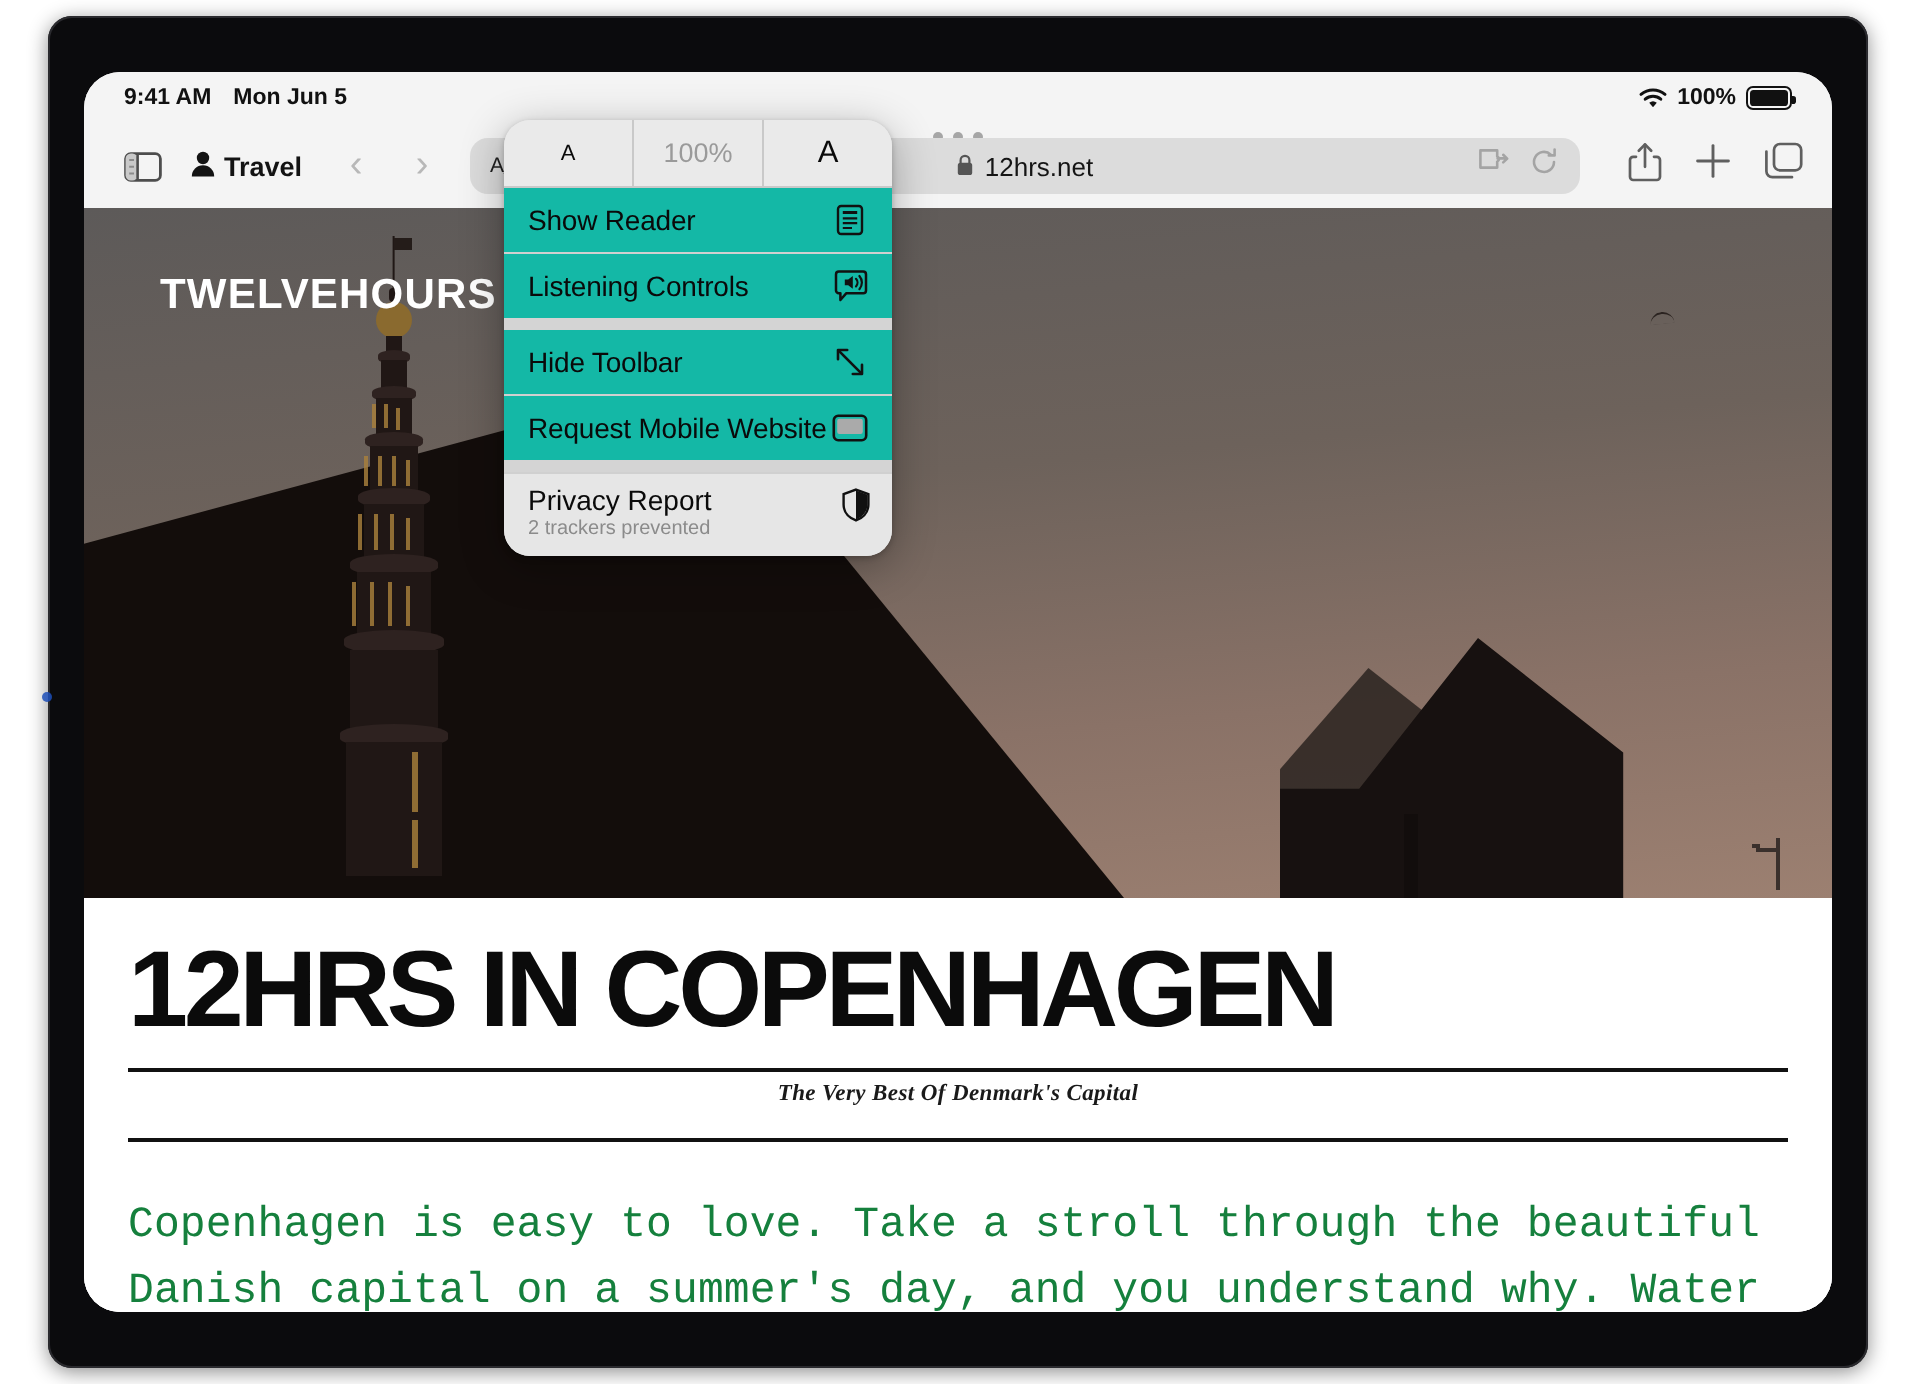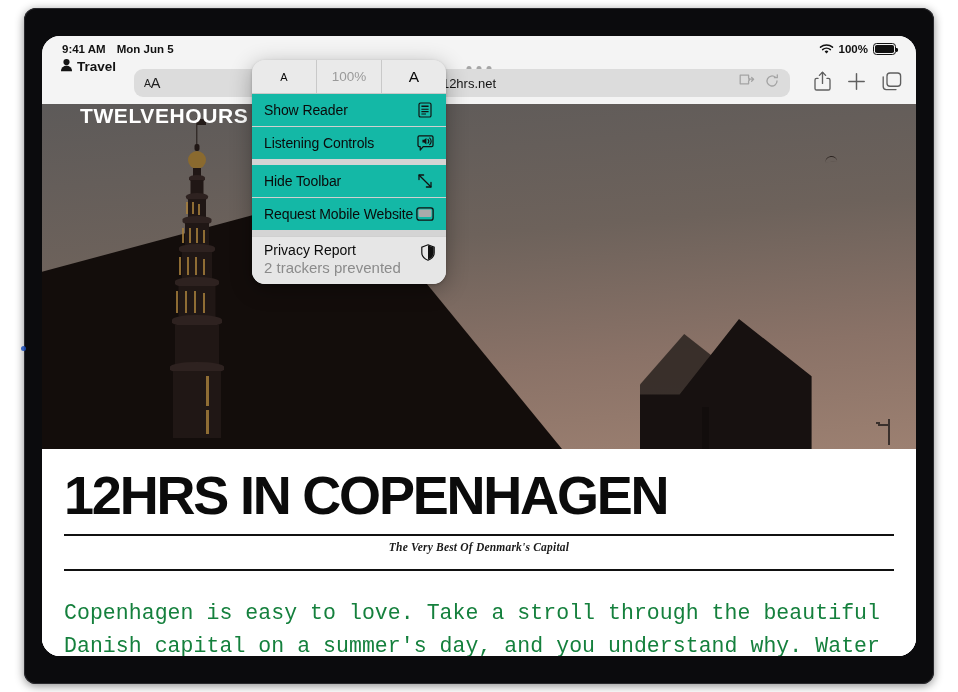--- a/index.html
+++ b/index.html
@@ -61,21 +61,21 @@
   }
 
   
   #toolbar {
     position:absolute; left:0; top:26px;
     width:874px; height:42px;
     background:#f4f4f4;
     display:flex; align-items:center;
     padding:0 14px;
   }
-  #tb-left { display:flex; align-items:center; gap:20px;flex-direction:column; }
+  #tb-left { display:flex; align-items:center; gap:5px; }
   #tb-right { display:flex; align-items:center; gap:16px; margin-left:14px; }
 
   .tb-btn {
     width:30px; height:30px;
     display:flex; align-items:center; justify-content:center;
     border-radius:6px;
   }
   .profile-chip {
     display:flex; align-items:center; gap:4px;
     padding:0 8px 0 4px; height:28px;
@@ -185,21 +185,21 @@
   
   #lamp { position:absolute; right:22px; bottom:4px; width:18px; height:26px; }
   #lamp .post { position:absolute; right:4px; top:0; width:1.6px; height:26px; background:#3a302c; }
   #lamp .arm  { position:absolute; right:4px; top:5px; width:12px; height:1.6px; background:#3a302c; }
   #lamp .head { position:absolute; right:14px; top:3px; width:4px; height:1.6px; background:#3a302c; }
 
   
   #site-header {
     position:absolute; left:0; top:0;
     width:874px; height:56px;
-    display:flex; align-items:flex-start;
+    display:flex; align-items:flex-end;
     padding:0 38px;
     z-index:3;
   }
   #site-logo {
     font-size:21px; font-weight:bold; color:#ffffff;
     letter-spacing:.6px;
   }
   #site-nav {
     margin-left:46px;
     font-size:11px; font-weight:bold; color:#f0efee;
@@ -273,21 +273,21 @@
   .menu-item .lbl { flex:1; font-size:14px; letter-spacing:-.1px; }
   .menu-item .ico { width:20px; display:flex; justify-content:center; align-items:center; }
   .sep-thin { height:1px; background:#d0d0d0; margin:0; }
   .sep-thick { height:6px; background:#d4d4d4; }
   #privacy-item {
     display:flex; align-items:flex-start;
     padding:5px 11px 8px 12px;
     background:#e6e6e6;
   }
   #privacy-item .txtwrap { flex:1; }
-  #privacy-sub { font-size:15px; color:#8b8b8b; margin-top:1px; }
+  #privacy-sub { font-size:10px; color:#8b8b8b; margin-top:1px; }
 </style>
 </head>
 <body>
 
 <div id="device">
   <div id="bezel-dot"></div>
 
   <div id="screen">
 
     <div id="statusbar">

